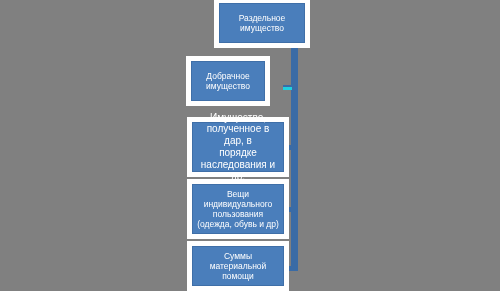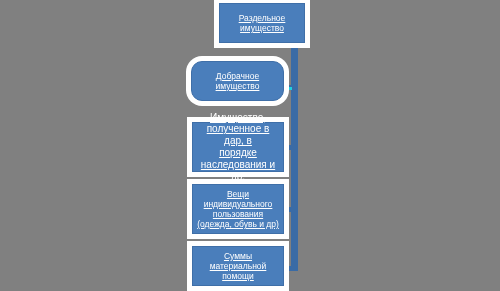--- a/index.html
+++ b/index.html
@@ -59,25 +59,24 @@
     align-items: center;
     justify-content: center;
     text-align: center;
     color: #ffffff;
     line-height: 1.18;
   }
   .node-text {
     display: block;
     padding: 0 4px;
     white-space: pre-line;
-    text-decoration: underline;
   }
 
   .node-1 { left: 219px; top: 3px;   width: 86px; height: 40px; font-size: 8.5px; }
-  .node-2 { left: 191px; top: 61px;  width: 93px; height: 40px; font-size: 8.5px; border-radius: 11px; }
+  .node-2 { left: 191px; top: 61px;  width: 74px; height: 40px; font-size: 8.5px; }
   .node-3 { left: 192px; top: 122px; width: 92px; height: 50px; font-size: 10px; }
   .node-4 { left: 192px; top: 184px; width: 92px; height: 50px; font-size: 8.5px; }
   .node-5 { left: 192px; top: 246px; width: 92px; height: 40px; font-size: 8.5px; }
 </style>
 </head>
 <body>
 
 <div id="diagram">
 
   <div class="connector-trunk trunk-vertical"></div>

